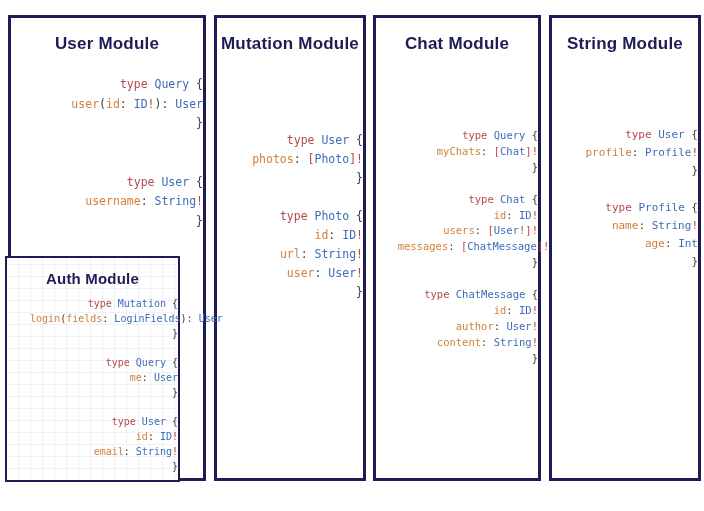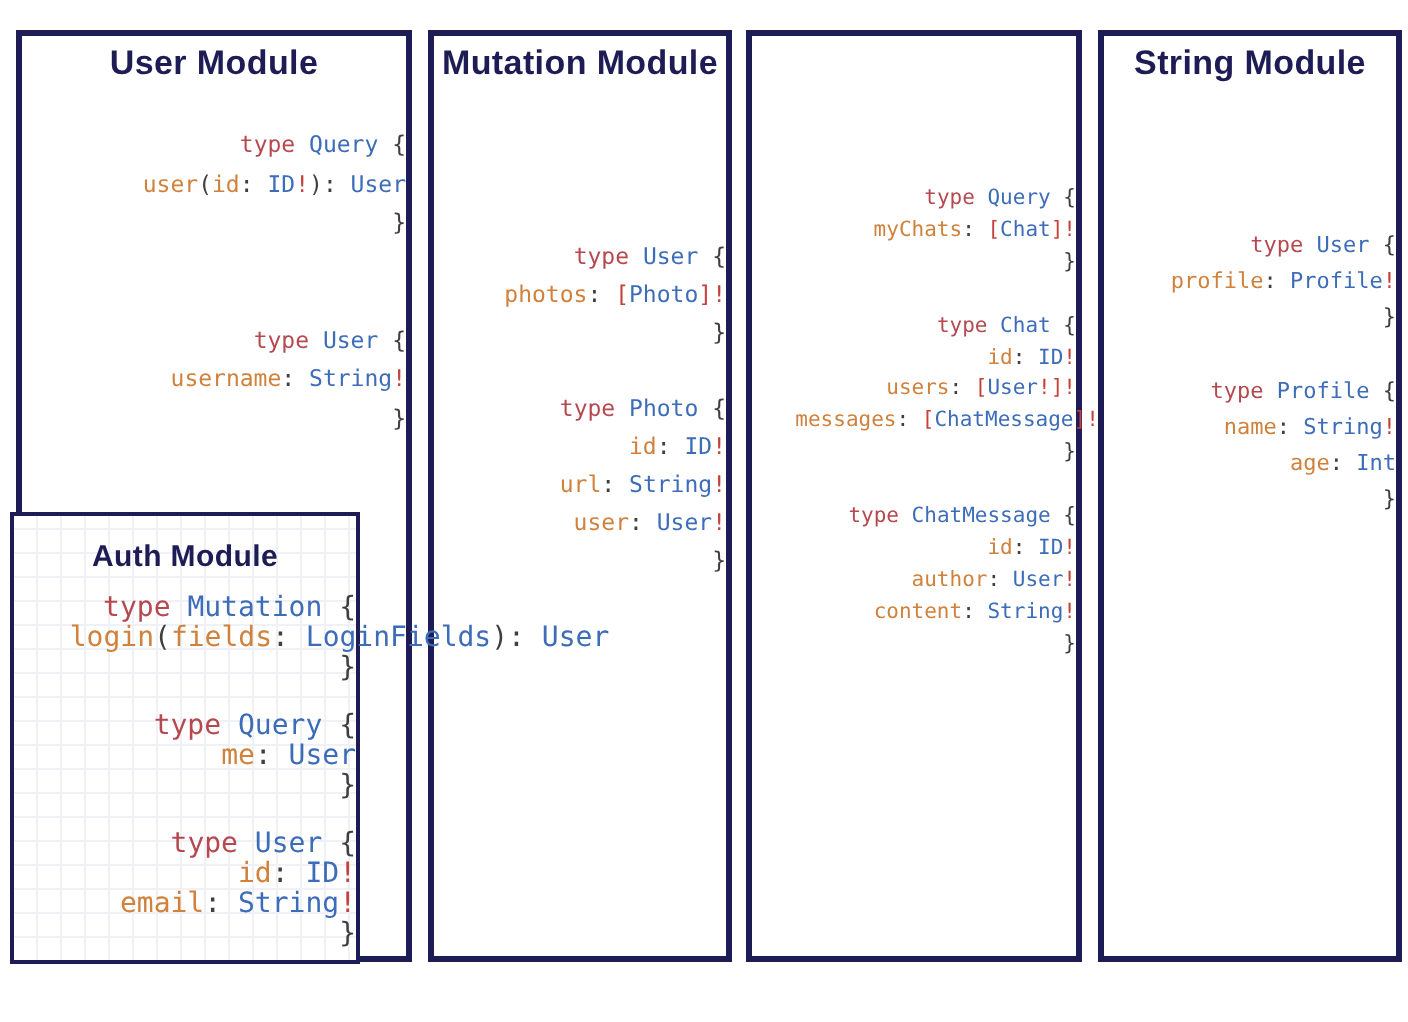--- a/index.html
+++ b/index.html
@@ -24,21 +24,21 @@
     position:absolute;
     background:#fff;
     border:3px solid var(--navy);
   }
   .panel-title{
     text-align:center;
     font-weight:bold;
     color:var(--navy);
     font-size:17px;
     letter-spacing:.2px;
-    margin-top:4px;
+    margin-top:16px;
   }
   .code{
     font-family:"DejaVu Sans Mono","Liberation Mono",monospace;
     white-space:pre;
     color:var(--punctuation);
   }
   .cl{white-space:pre;text-align:right;}
   .tk-kw{color:var(--keyword);}
   .tk-ty{color:var(--typename);}
   .tk-fld{color:var(--field);}
@@ -59,38 +59,39 @@
       repeating-linear-gradient(0deg,  transparent 0 11px, #f0f1f6 11px 12px),
       repeating-linear-gradient(90deg, transparent 0 11px, #f0f1f6 11px 12px),
       #fff;
   }
   #panel-auth .panel-title{font-size:15px;margin-top:12px;}
 
   .code-user   {margin-top:21px;padding-left:16px;font-size:11.5px;line-height:19.5px;}
   .code-gallery{margin-top:77px;padding-left:13px;font-size:11.5px;line-height:19px;}
   .code-chat   {margin-top:74px;padding-left:9px; font-size:10.5px;line-height:15.9px;}
   .code-profile{margin-top:72px;padding-left:13px;font-size:11px;  line-height:18.2px;}
-  .code-auth   {margin-top:10px;padding-left:11px;font-size:14px; line-height:14.8px;}
+  .code-auth   {margin-top:10px;padding-left:11px;font-size:10px; line-height:14.8px;}
 </style>
 </head>
 <body>
 
 <div id="canvas">
 
   <div class="panel" id="panel-user">
     <div class="panel-title">User Module</div>
     <div class="code code-user"><div class="cl"><span class="tk-kw">type </span><span class="tk-ty">Query</span><span class="tk-pn"> {</span></div><div class="cl"><span class="tk-pn">  </span><span class="tk-fld">user</span><span class="tk-pn">(</span><span class="tk-fld">id</span><span class="tk-pn">: </span><span class="tk-ty">ID</span><span class="tk-bg">!</span><span class="tk-pn">): </span><span class="tk-ty">User</span></div><div class="cl"><span class="tk-pn">}</span></div><div class="cl">&nbsp;</div><div class="cl">&nbsp;</div><div class="cl"><span class="tk-kw">type </span><span class="tk-ty">User</span><span class="tk-pn"> {</span></div><div class="cl"><span class="tk-pn">  </span><span class="tk-fld">username</span><span class="tk-pn">: </span><span class="tk-ty">String</span><span class="tk-bg">!</span></div><div class="cl"><span class="tk-pn">}</span></div></div>
   </div>
 
   <div class="panel" id="panel-gallery">
     <div class="panel-title">Mutation Module</div>
     <div class="code code-gallery"><div class="cl"><span class="tk-kw">type </span><span class="tk-ty">User</span><span class="tk-pn"> {</span></div><div class="cl"><span class="tk-pn">  </span><span class="tk-fld">photos</span><span class="tk-pn">: </span><span class="tk-bg">[</span><span class="tk-ty">Photo</span><span class="tk-bg">]</span><span class="tk-bg">!</span></div><div class="cl"><span class="tk-pn">}</span></div><div class="cl">&nbsp;</div><div class="cl"><span class="tk-kw">type </span><span class="tk-ty">Photo</span><span class="tk-pn"> {</span></div><div class="cl"><span class="tk-pn">  </span><span class="tk-fld">id</span><span class="tk-pn">: </span><span class="tk-ty">ID</span><span class="tk-bg">!</span></div><div class="cl"><span class="tk-pn">  </span><span class="tk-fld">url</span><span class="tk-pn">: </span><span class="tk-ty">String</span><span class="tk-bg">!</span></div><div class="cl"><span class="tk-pn">  </span><span class="tk-fld">user</span><span class="tk-pn">: </span><span class="tk-ty">User</span><span class="tk-bg">!</span></div><div class="cl"><span class="tk-pn">}</span></div></div>
   </div>
 
   <div class="panel" id="panel-chat">
+    <div class="panel-title">Chat Module</div>
     <div class="code code-chat"><div class="cl"><span class="tk-kw">type </span><span class="tk-ty">Query</span><span class="tk-pn"> {</span></div><div class="cl"><span class="tk-pn">  </span><span class="tk-fld">myChats</span><span class="tk-pn">: </span><span class="tk-bg">[</span><span class="tk-ty">Chat</span><span class="tk-bg">]</span><span class="tk-bg">!</span></div><div class="cl"><span class="tk-pn">}</span></div><div class="cl">&nbsp;</div><div class="cl"><span class="tk-kw">type </span><span class="tk-ty">Chat</span><span class="tk-pn"> {</span></div><div class="cl"><span class="tk-pn">  </span><span class="tk-fld">id</span><span class="tk-pn">: </span><span class="tk-ty">ID</span><span class="tk-bg">!</span></div><div class="cl"><span class="tk-pn">  </span><span class="tk-fld">users</span><span class="tk-pn">: </span><span class="tk-bg">[</span><span class="tk-ty">User</span><span class="tk-bg">!</span><span class="tk-bg">]</span><span class="tk-bg">!</span></div><div class="cl"><span class="tk-pn">  </span><span class="tk-fld">messages</span><span class="tk-pn">: </span><span class="tk-bg">[</span><span class="tk-ty">ChatMessage</span><span class="tk-bg">]</span><span class="tk-bg">!</span></div><div class="cl"><span class="tk-pn">}</span></div><div class="cl">&nbsp;</div><div class="cl"><span class="tk-kw">type </span><span class="tk-ty">ChatMessage</span><span class="tk-pn"> {</span></div><div class="cl"><span class="tk-pn">  </span><span class="tk-fld">id</span><span class="tk-pn">: </span><span class="tk-ty">ID</span><span class="tk-bg">!</span></div><div class="cl"><span class="tk-pn">  </span><span class="tk-fld">author</span><span class="tk-pn">: </span><span class="tk-ty">User</span><span class="tk-bg">!</span></div><div class="cl"><span class="tk-pn">  </span><span class="tk-fld">content</span><span class="tk-pn">: </span><span class="tk-ty">String</span><span class="tk-bg">!</span></div><div class="cl"><span class="tk-pn">}</span></div></div>
   </div>
 
   <div class="panel" id="panel-profile">
     <div class="panel-title">String Module</div>
     <div class="code code-profile"><div class="cl"><span class="tk-kw">type </span><span class="tk-ty">User</span><span class="tk-pn"> {</span></div><div class="cl"><span class="tk-pn">  </span><span class="tk-fld">profile</span><span class="tk-pn">: </span><span class="tk-ty">Profile</span><span class="tk-bg">!</span></div><div class="cl"><span class="tk-pn">}</span></div><div class="cl">&nbsp;</div><div class="cl"><span class="tk-kw">type </span><span class="tk-ty">Profile</span><span class="tk-pn"> {</span></div><div class="cl"><span class="tk-pn">  </span><span class="tk-fld">name</span><span class="tk-pn">: </span><span class="tk-ty">String</span><span class="tk-bg">!</span></div><div class="cl"><span class="tk-pn">  </span><span class="tk-fld">age</span><span class="tk-pn">: </span><span class="tk-ty">Int</span></div><div class="cl"><span class="tk-pn">}</span></div></div>
   </div>
 
   <div class="panel" id="panel-auth">
     <div class="panel-title">Auth Module</div>

